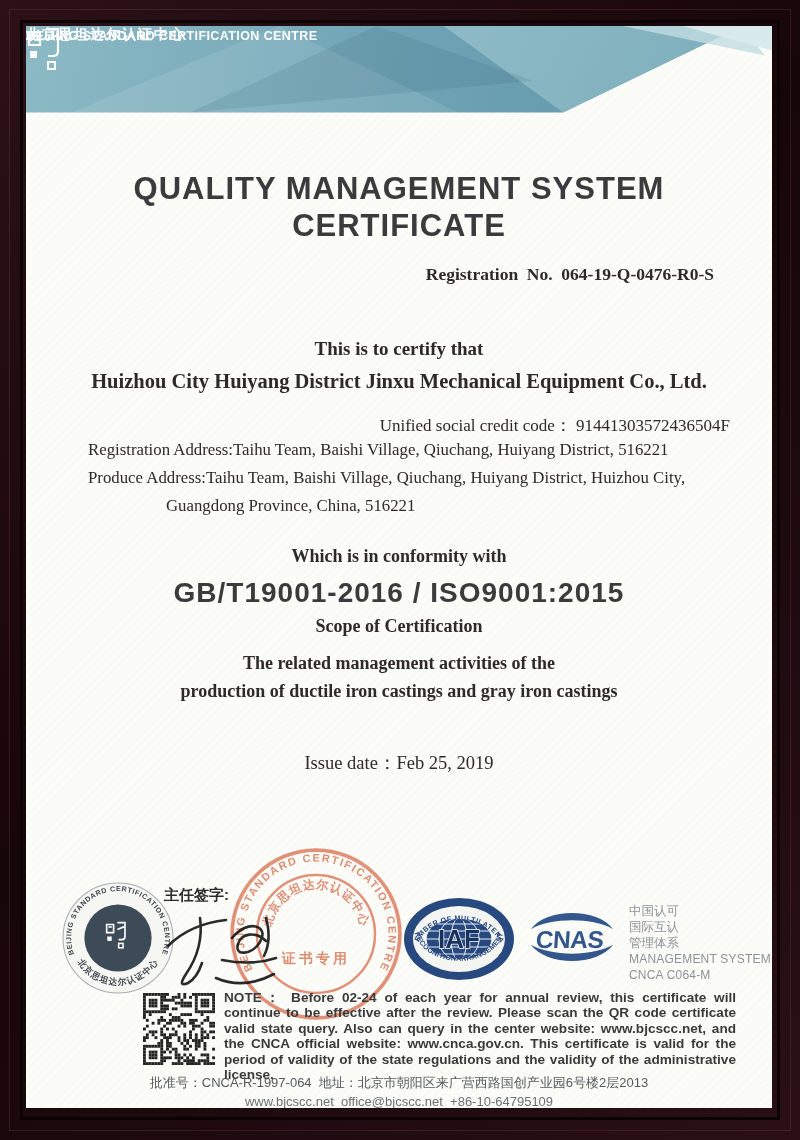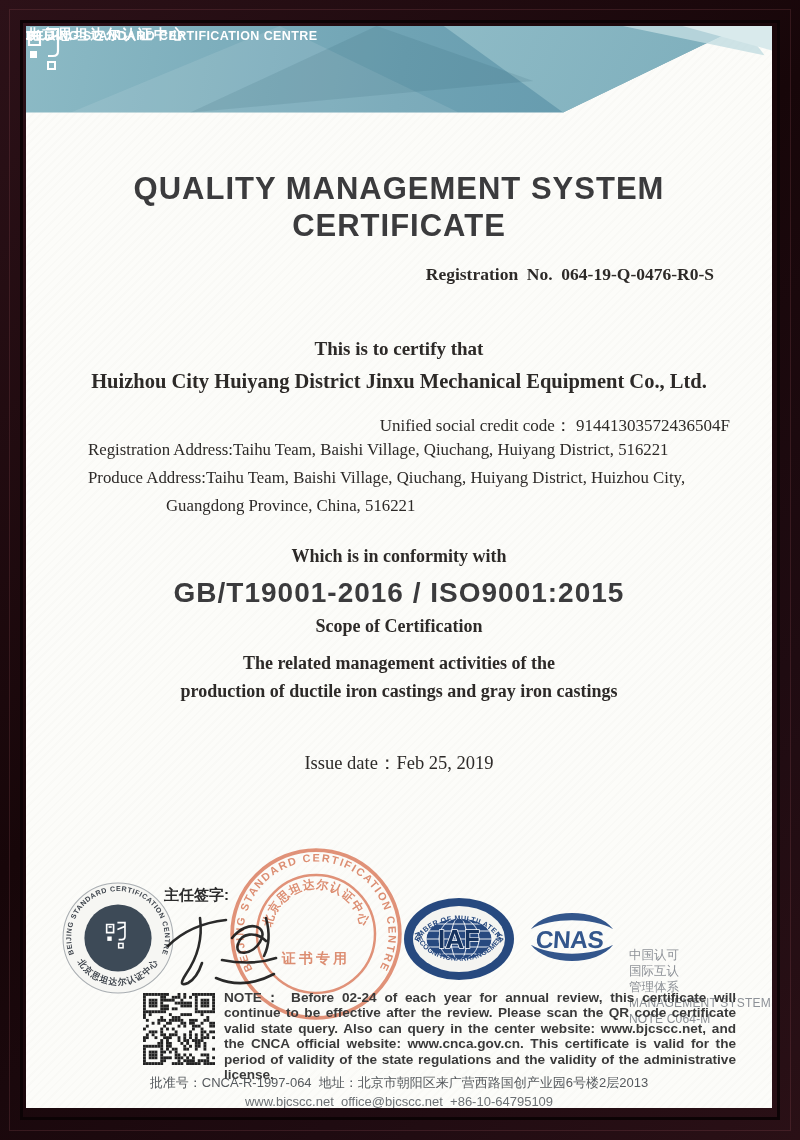--- a/index.html
+++ b/index.html
@@ -38,21 +38,21 @@
   .addr{left:62px;font-size:16.8px;}
   .a1{top:414px;} .a2{top:442px;} .a3{top:470px;left:128px;margin-left:12px;}
   .conf{top:520px;font-size:18px;font-weight:bold;}
   .std{top:551px;font-weight:bold;font-size:28px;color:#3b3b3d;letter-spacing:1px;}
   .scopet{top:590px;font-size:18px;font-weight:bold;}
   .s1{top:627px;font-size:18px;font-weight:bold;text-align:center;}
   .s2{top:655px;font-size:18px;font-weight:bold;}
   .dates{top:724px;font-size:18.5px;display:flex;justify-content:center;gap:58px;}
   
   .siglabel{left:138px;top:860px;font-size:15px;font-weight:bold;color:#2b2b2b;z-index:6;}
-  .accr{left:603px;top:921px;color:#8d9197;font-size:12.5px;line-height:16px;z-index:2;}
+  .accr{left:603px;top:877px;color:#8d9197;font-size:12.5px;line-height:16px;z-index:2;}
   .accr .en{font-size:12px;letter-spacing:.2px;}
   .note{left:198px;top:964px;width:512px;font-size:13.6px;line-height:15.4px;font-weight:bold;color:#3a3a3a;text-align:justify;z-index:6;}
   .approval{top:1048px;font-size:13px;color:#55595d;}
   .contact{top:1068px;font-size:13px;color:#6c7074;}
   .qr{left:117px;top:967px;width:72px;height:72px;z-index:2;}
   svg text{font-family:"Liberation Sans","DejaVu Sans",sans-serif;}
   .stampsvg{opacity:.92;}
 </style>
 </head>
 <body>
@@ -210,21 +210,21 @@
         <path d="M 8,40 C 24,62 76,62 92,40 C 72,52 28,52 8,40 Z" fill="#33568c"></path>
         <text x="50" y="43" font-size="25" font-weight="bold" text-anchor="middle" fill="#33568c" letter-spacing="-0.5" transform="skewX(-4)">CNAS</text>
       </svg>
     </div>
 
     <div class="abs accr">
       <div>中国认可</div>
       <div>国际互认</div>
       <div>管理体系</div>
       <div class="en">MANAGEMENT SYSTEM</div>
-      <div class="en">NOTE C064-M</div>
+      <div class="en">CNCA C064-M</div>
     </div>
 
     <div class="abs qr" id="qr"><svg width="72" height="72" viewBox="0 0 25 25" fill="#222">
           <rect x="0" y="0" width="1" height="1"></rect>
           <rect x="1" y="0" width="1" height="1"></rect>
           <rect x="2" y="0" width="1" height="1"></rect>
           <rect x="3" y="0" width="1" height="1"></rect>
           <rect x="4" y="0" width="1" height="1"></rect>
           <rect x="5" y="0" width="1" height="1"></rect>
           <rect x="6" y="0" width="1" height="1"></rect>

